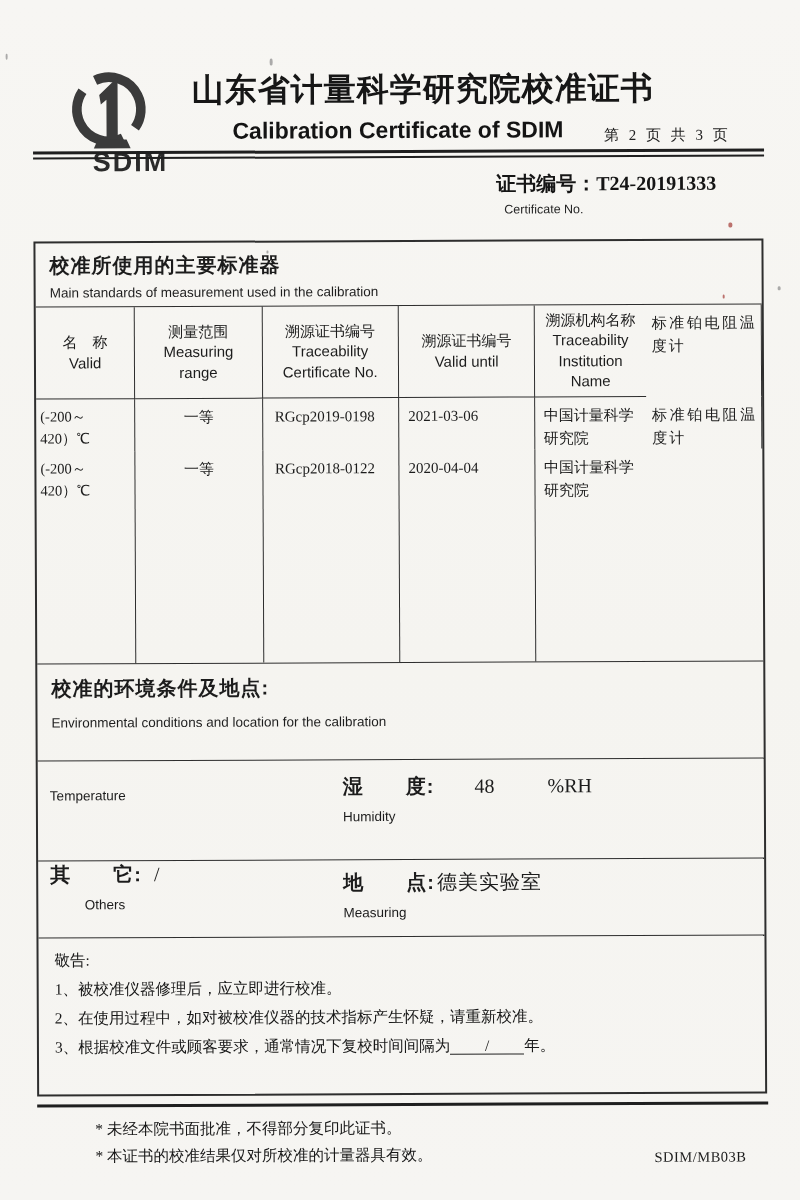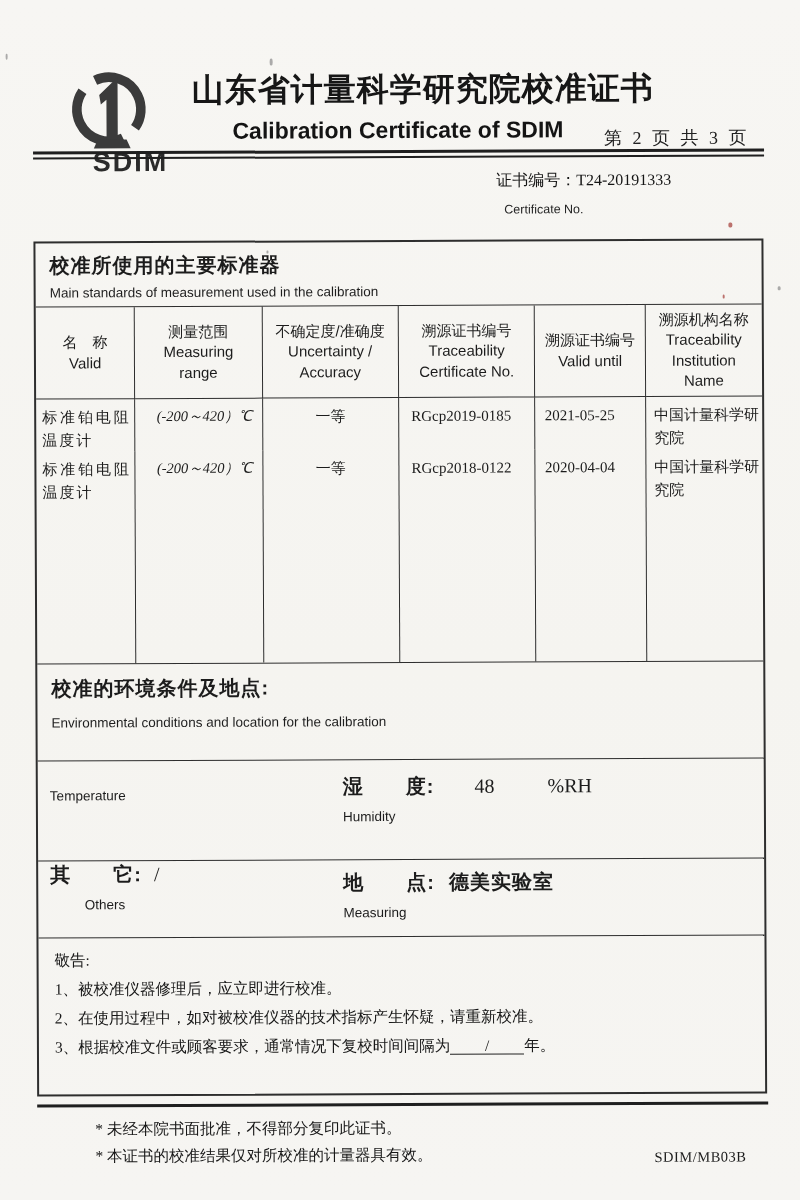--- a/index.html
+++ b/index.html
@@ -17,28 +17,28 @@
 
   
   .logo { position:absolute; left:52px; top:66px; width:118px; text-align:right; }
   .logo svg { width:80px; height:84px; display:block; margin:0 auto; }
   .logo-text { font-weight:bold; font-size:27px; letter-spacing:2px; color:#2b2b2b; margin-top:-4px; }
 
   .title-cn { position:absolute; left:165px; top:68px; width:520px; text-align:center;
     font-size:32px; font-weight:bold; letter-spacing:1px; color:#161616; }
   .title-en { position:absolute; left:175px; top:117px; width:450px; text-align:center;
     font-size:23px; font-weight:bold; color:#141414; }
-  .page-info { position:absolute; left:606px; top:127px; font-size:18px;
+  .page-info { position:absolute; left:606px; top:127px; font-size:15px;
     font-family:"Liberation Serif", serif; letter-spacing:3px; color:#222; }
 
   .header-rule { position:absolute; left:35px; top:150px; width:731px; height:3px;
     border-top:3px solid #1f1f1f; border-bottom:2px solid #1f1f1f; }
 
-  .cert-no-line { position:absolute; left:498px; top:171px; font-size:16px;
-    font-family:"Liberation Serif", serif; color:#151515; }
+  .cert-no-line { position:absolute; left:498px; top:171px; font-size:20px;
+    font-family:"Liberation Serif", serif; color:#151515;font-weight:bold; }
   .cert-no-en { position:absolute; left:506px; top:203px; font-size:12.5px; color:#242424; }
 
   
   .main-box { position:absolute; left:35px; top:240px; width:730px; height:855px;
     border:2px solid #2e2e2e; box-sizing:border-box; display:flex; flex-direction:column; }
 
   .sec { box-sizing:border-box; }
   .rule-b { border-bottom:1.5px solid #2e2e2e; }
 
   .sec-standards { height:64px; padding:9px 14px 0; }
@@ -49,35 +49,35 @@
   .std-table { height:357px; display:grid;
     grid-template-columns:13.7% 17.5% 18.8% 18.8% 15.2% 16%;
     grid-template-rows:92px auto 1fr; box-sizing:border-box; }
   .th { border-right:1.5px solid #2e2e2e; border-bottom:1.5px solid #2e2e2e;
     display:flex; align-items:center; justify-content:center; text-align:center;
     font-size:15px; line-height:1.35; white-space:pre-line; padding:3px 2px; box-sizing:border-box; }
   .th.last, .td.last { border-right:none; }
   .td { border-right:1.5px solid #2e2e2e; font-family:"Liberation Serif", serif;
     font-size:15px; line-height:1.5; white-space:pre-line; box-sizing:border-box; padding-top:7px; }
   .c-name  { padding-left:6px; padding-right:4px; letter-spacing:2px; text-align:justify; }
-  .c-range { padding-left:21px; font-size:14.5px;font-style:italic; }
+  .c-range { padding-left:4px; font-size:14.5px; }
   .c-acc   { text-align:center; }
   .c-cert  { padding-left:12px; }
   .c-valid { padding-left:9px; }
   .c-inst  { padding-left:8px; padding-right:2px; }
 
   .sec-env { height:97px; padding:11px 14px 0; }
   .sec-env .sec-title-en { margin-top:13px; }
 
   .sec-meas { height:100px; position:relative; }
   .sec-others { height:77px; position:relative; }
   .meas-block { position:absolute; }
   .meas-line { font-size:20px; font-weight:bold; letter-spacing:1px; white-space:nowrap; }
   .m-value { font-family:"Liberation Serif", serif; font-weight:normal; margin-left:30px; letter-spacing:0; }
-  .m-value-cn { font-weight:bold; margin-left:14px; letter-spacing:1px; }
+  .m-value-cn { font-weight:normal; margin-left:2px; letter-spacing:1px; }
   .m-unit { font-family:"Liberation Serif", serif; font-weight:normal; margin-left:30px; letter-spacing:0; }
   .m-unit-close { margin-left:22px; }
   .meas-en { font-size:13.5px; font-weight:normal; margin-top:9px; letter-spacing:0; }
 
   .sec-notice { flex:1; padding:12px 16px 0; font-family:"Liberation Serif", serif;
     font-size:15.5px; color:#171717; }
   .notice-title { margin-bottom:8px; }
   .notice-line { margin-top:8px; }
   .blank-slot { display:inline-block; min-width:74px; text-align:center;
     border-bottom:1px solid #222; line-height:1.1; }
@@ -124,38 +124,35 @@
         <div class="sec-title-en">Main standards of measurement used in the calibration</div>
       </div>
 
       <div class="std-table rule-b">
 
         <div class="th">名　称
 Valid</div>
         <div class="th">测量范围
 Measuring
 range</div>
-        <div class="th">不确定度/准确度
-Uncertainty /
-Accuracy</div>
         <div class="th">溯源证书编号
 Traceability
 Certificate No.</div>
         <div class="th">溯源证书编号
 Valid until</div>
         <div class="th last">溯源机构名称
 Traceability
 Institution
 Name</div>
 
         <div class="td c-name">标准铂电阻温度计</div>
         <div class="td c-range">(-200～420）℃</div>
         <div class="td c-acc">一等</div>
-        <div class="td c-cert">RGcp2019-0185</div>
-        <div class="td c-valid">2021-05-25</div>
+        <div class="td c-cert">RGcp2019-0198</div>
+        <div class="td c-valid">2021-03-06</div>
         <div class="td c-inst last">中国计量科学研究院</div>
 
         <div class="td c-name">标准铂电阻温度计</div>
         <div class="td c-range">(-200～420）℃</div>
         <div class="td c-acc">一等</div>
         <div class="td c-cert">RGcp2018-0122</div>
         <div class="td c-valid">2020-04-04</div>
         <div class="td c-inst last">中国计量科学研究院</div>
       </div>
 

